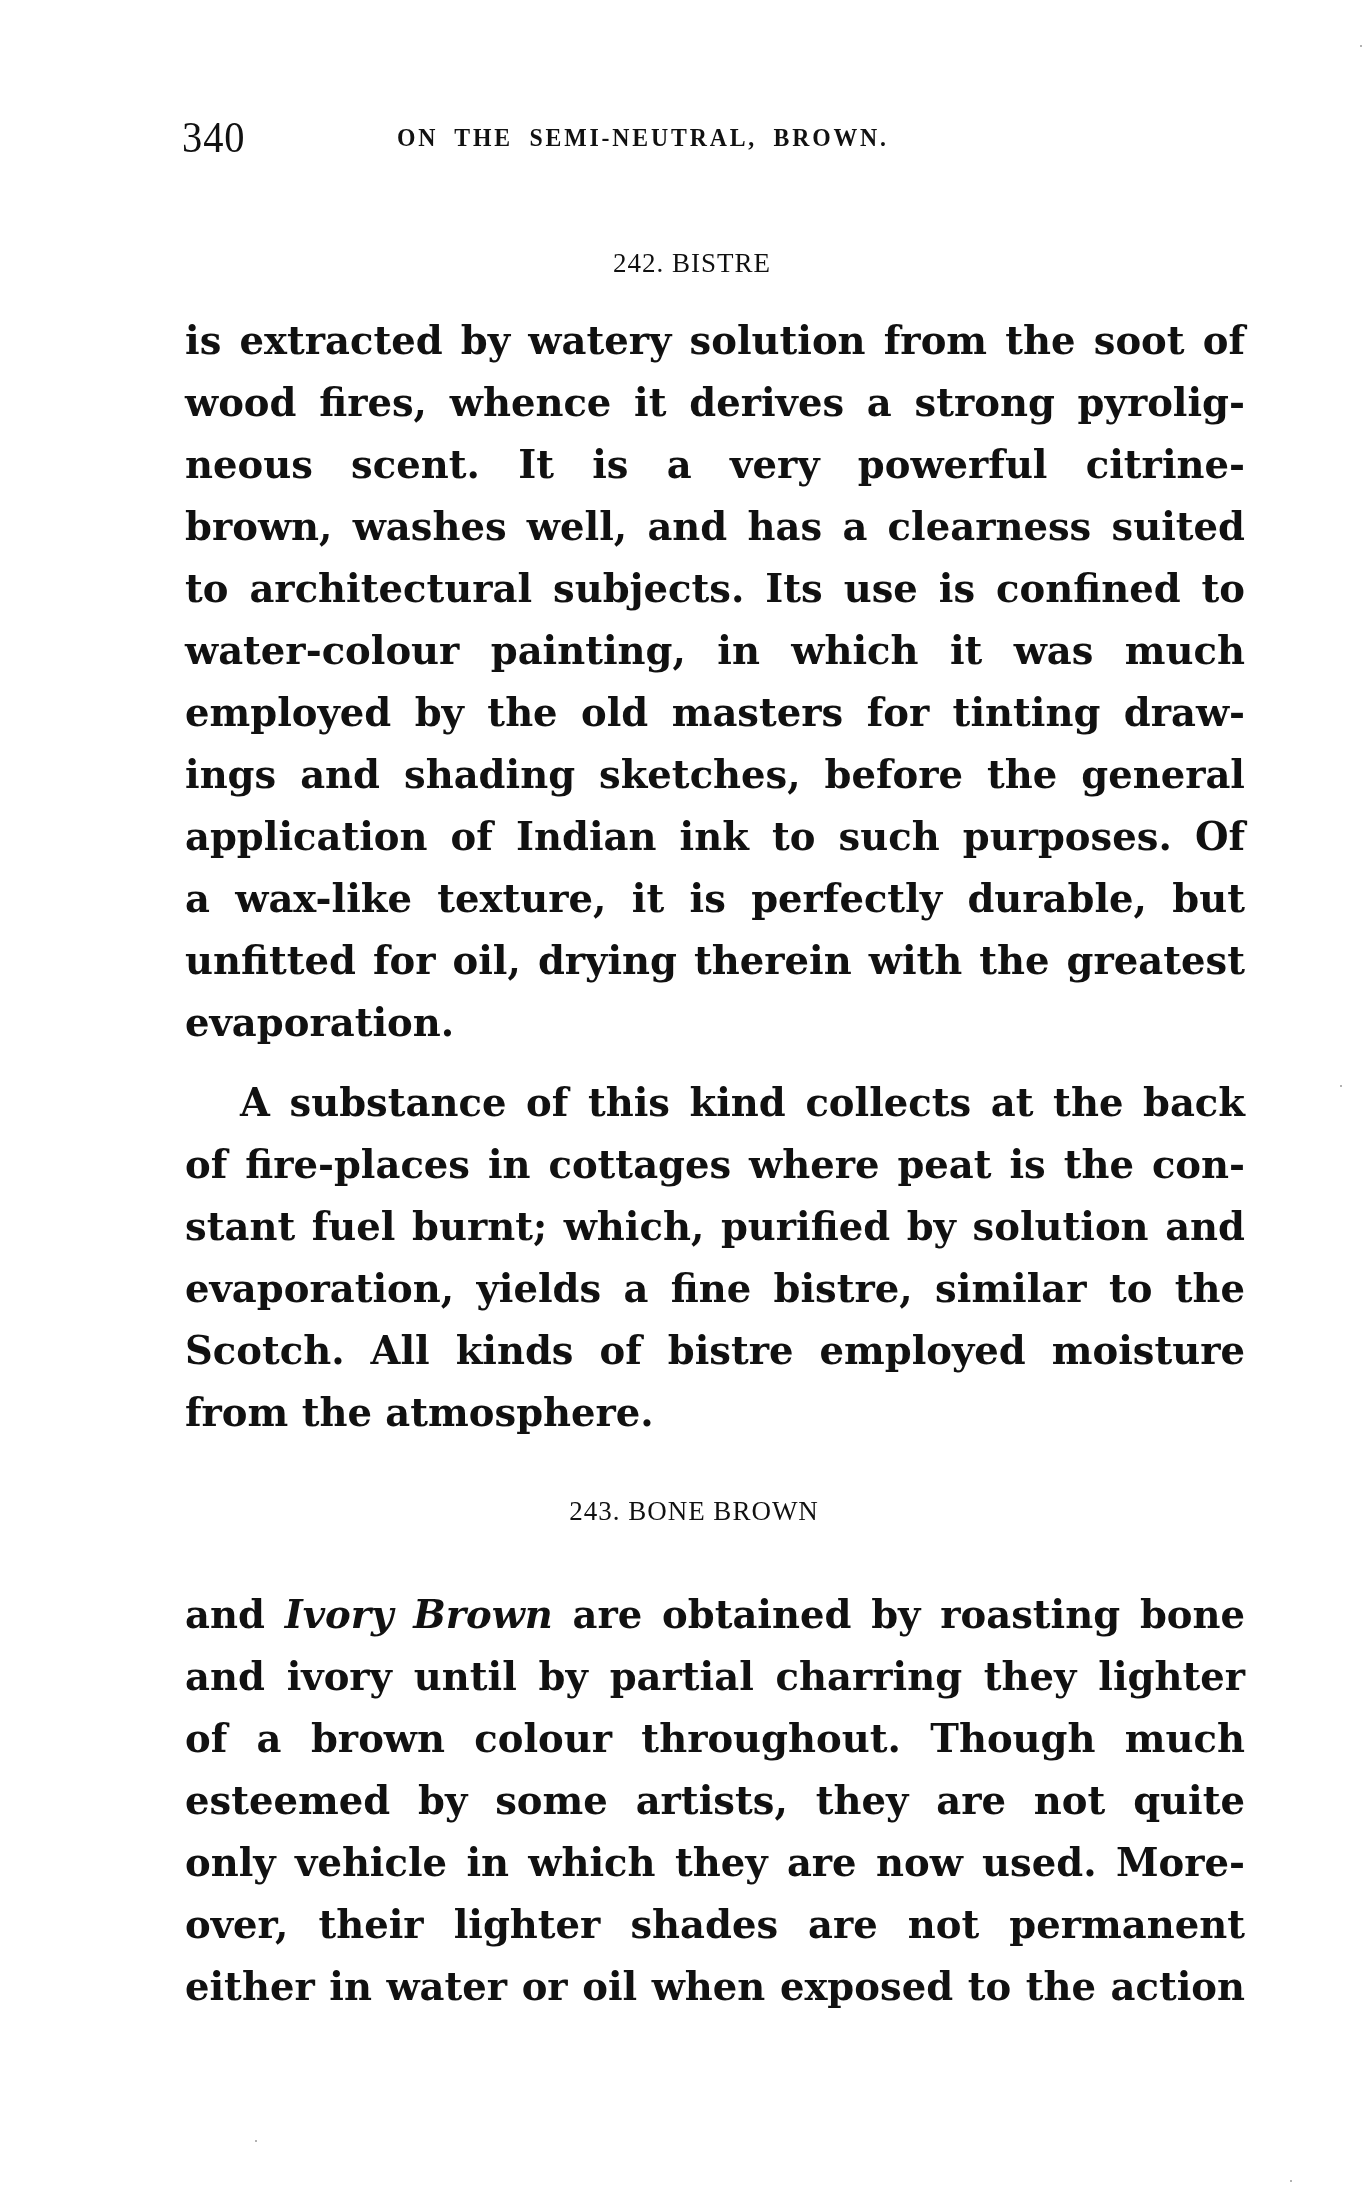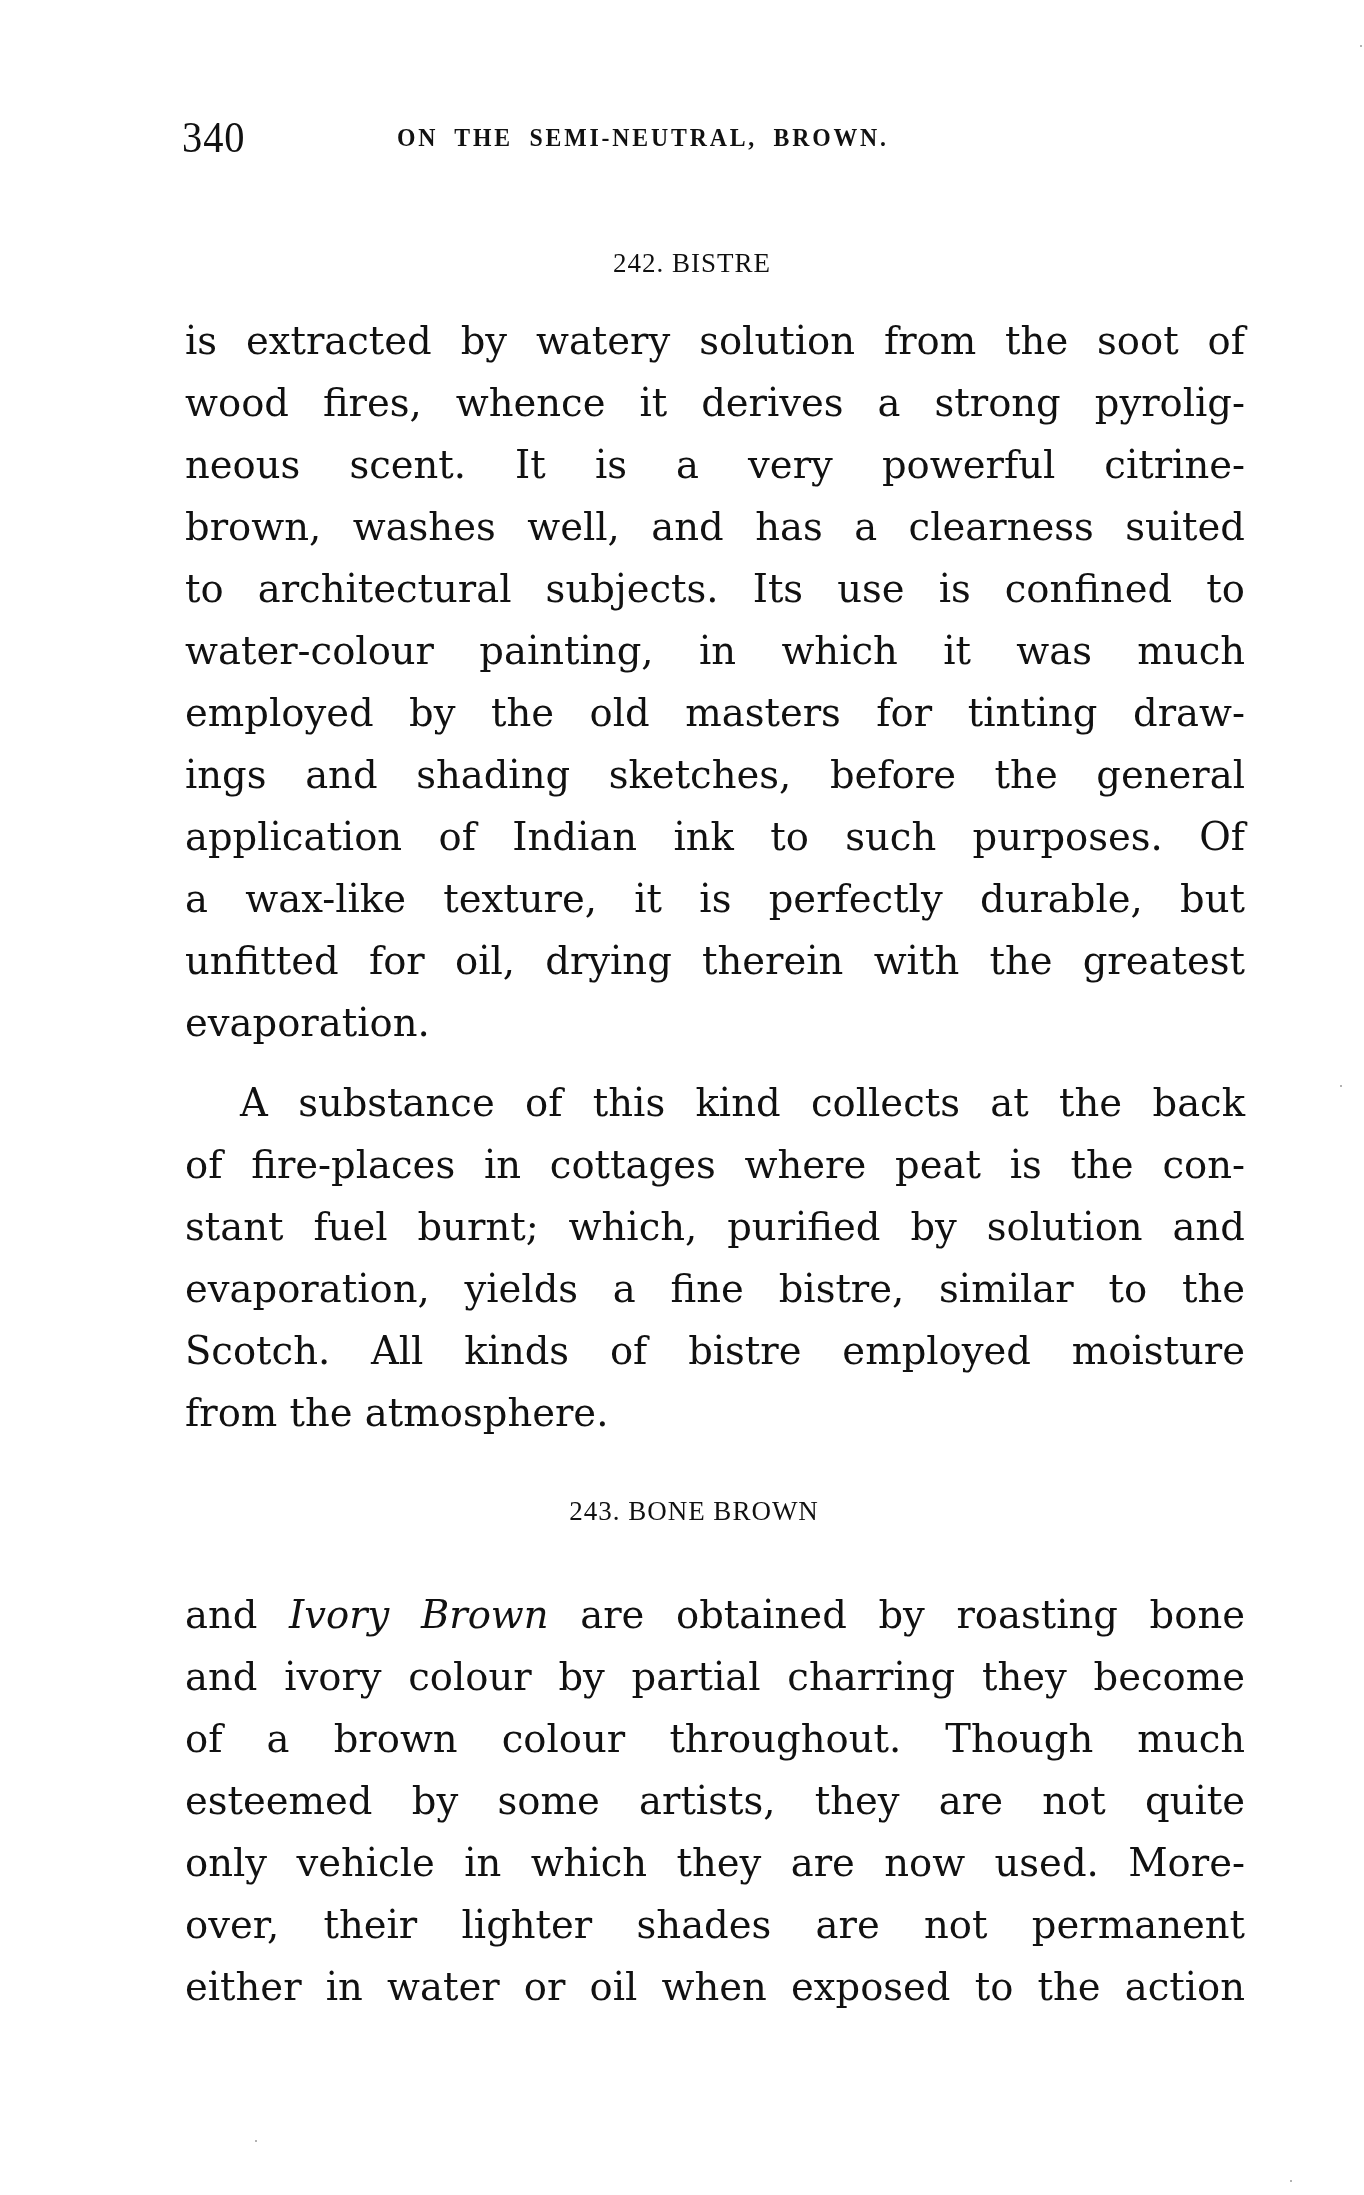--- a/index.html
+++ b/index.html
@@ -5,21 +5,21 @@
     html, body { margin: 0; padding: 0; background: #ffffff; }
     body { width: 1364px; height: 2195px; position: relative; overflow: hidden; }
     .page { position: absolute; left: 0; top: 0; width: 1364px; height: 1813px; background: #fff; color: #111; font-family: "DejaVu Serif", "Liberation Serif", serif; }
     .running-head { position: absolute; left: 182px; top: 112px; width: 1060px; height: 60px; }
     .page-number { position: absolute; left: 0; top: 0; font-size: 44px; letter-spacing: 1px; font-family: "Liberation Serif", serif; transform: scaleX(0.92); transform-origin: left; }
     .running-title { position: absolute; left: 215px; top: 12px; font-size: 25px; letter-spacing: 3px; font-family: "Liberation Serif", serif; font-weight: bold; word-spacing: 8px; transform: scaleX(0.95); transform-origin: left; }
     .section-heading { position: absolute; left: 0; width: 1364px; text-align: center; font-family: "Liberation Serif", serif; font-size: 27px; letter-spacing: 1px; }
     .h-242 { top: 248px; padding-left: 10px; }
     .h-243 { top: 1496px; padding-left: 12px; }
     .body-text { position: absolute; left: 185px; width: 1060px; font-family: "DejaVu Serif", serif; font-size: 38.5px; line-height: 62px; text-align: justify; text-align-last: justify; }
-    .line { display: block; height: 62px; white-space: nowrap; text-align: justify; text-align-last: justify; overflow: visible; }
+    .line { display: block; height: 62px; white-space: nowrap; text-align: justify; text-align-last: justify; overflow: visible; font-weight: bold; }
     .line.last { text-align-last: left; }
     .line.indent { padding-left: 55px; }
     .p1 { top: 310px; }
     .p2 { top: 1072px; }
     .p3 { top: 1584px; }
     em { font-style: italic; }
     .speck { position: absolute; width: 2px; height: 2px; background: #999; border-radius: 1px; }
   </style>
 </head>
 <body>
@@ -54,21 +54,21 @@
     <span class="line">stant fuel burnt; which, purified by solution and</span>
     <span class="line">evaporation, yields a fine bistre, similar to the</span>
     <span class="line">Scotch. All kinds of bistre employed moisture</span>
     <span class="line last">from the atmosphere.</span>
   </div>
 
   <div class="section-heading h-243">243. BONE BROWN</div>
 
   <div class="body-text p3">
     <span class="line"><span>and</span> <em>Ivory Brown</em> <span>are obtained by roasting bone</span></span>
-    <span class="line">and ivory colour by partial charring they become</span>
+    <span class="line">and ivory until by partial charring they lighter</span>
     <span class="line">of a brown colour throughout. Though much</span>
     <span class="line">esteemed by some artists, they are not quite</span>
     <span class="line">only vehicle in which they are now used. More-</span>
     <span class="line">over, their lighter shades are not permanent</span>
     <span class="line">either in water or oil when exposed to the action</span>
   </div>
 
   <span class="speck" style="left:1360px;top:45px;"></span>
   <span class="speck" style="left:1340px;top:1085px;"></span>
   <span class="speck" style="left:255px;top:2140px;"></span>

